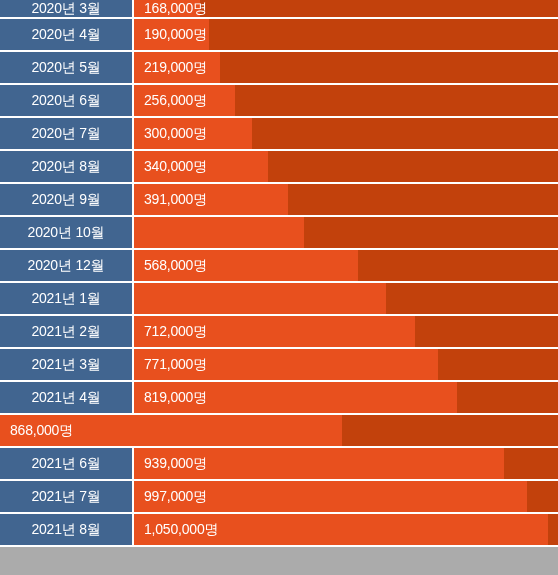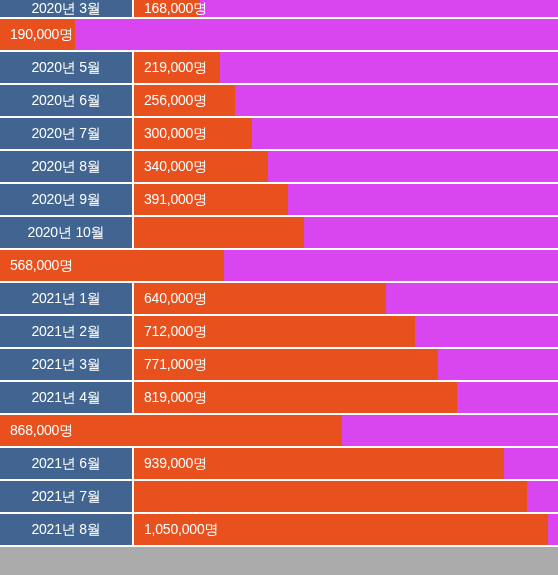--- a/index.html
+++ b/index.html
@@ -49,21 +49,21 @@
     justify-content: center;
     letter-spacing: -0.2px;
     border-right: 2px solid #ffffff;
     box-sizing: border-box;
   }
 
   .track {
     position: relative;
     flex: 1 1 auto;
     height: 100%;
-    background: #d946ef;
+    background: #c2410c;
     overflow: hidden;
   }
 
   .bar {
     position: absolute;
     left: 0;
     top: 0;
     bottom: 0;
     background: #e8501e;
   }
@@ -87,20 +87,21 @@
 
 <div id="chart">
     <div class="row clipped">
       <div class="label-cell">2020년 3월</div>
       <div class="track">
         <div class="bar" style="width: 66.24px;"></div>
         <div class="value-text">168,000명</div>
       </div>
     </div>
     <div class="row">
+      <div class="label-cell">2020년 4월</div>
       <div class="track">
         <div class="bar" style="width: 74.9143px;"></div>
         <div class="value-text">190,000명</div>
       </div>
     </div>
     <div class="row">
       <div class="label-cell">2020년 5월</div>
       <div class="track">
         <div class="bar" style="width: 86.3486px;"></div>
         <div class="value-text">219,000명</div>
@@ -134,30 +135,30 @@
         <div class="value-text">391,000명</div>
       </div>
     </div>
     <div class="row">
       <div class="label-cell">2020년 10월</div>
       <div class="track">
         <div class="bar" style="width: 170.331px;"></div>
       </div>
     </div>
     <div class="row">
+      <div class="label-cell">2020년 12월</div>
       <div class="track">
         <div class="bar" style="width: 223.954px;"></div>
         <div class="value-text">568,000명</div>
       </div>
     </div>
     <div class="row">
       <div class="label-cell">2021년 1월</div>
       <div class="track">
         <div class="bar" style="width: 252.343px;"></div>
-        <div class="value-text">640,000명</div>
       </div>
     </div>
     <div class="row">
       <div class="label-cell">2021년 2월</div>
       <div class="track">
         <div class="bar" style="width: 280.731px;"></div>
         <div class="value-text">712,000명</div>
       </div>
     </div>
     <div class="row">
@@ -184,20 +185,21 @@
       <div class="label-cell">2021년 6월</div>
       <div class="track">
         <div class="bar" style="width: 370.234px;"></div>
         <div class="value-text">939,000명</div>
       </div>
     </div>
     <div class="row">
       <div class="label-cell">2021년 7월</div>
       <div class="track">
         <div class="bar" style="width: 393.103px;"></div>
+        <div class="value-text">997,000명</div>
       </div>
     </div>
     <div class="row">
       <div class="label-cell">2021년 8월</div>
       <div class="track">
         <div class="bar" style="width: 414px;"></div>
         <div class="value-text">1,050,000명</div>
       </div>
     </div>
   </div>

